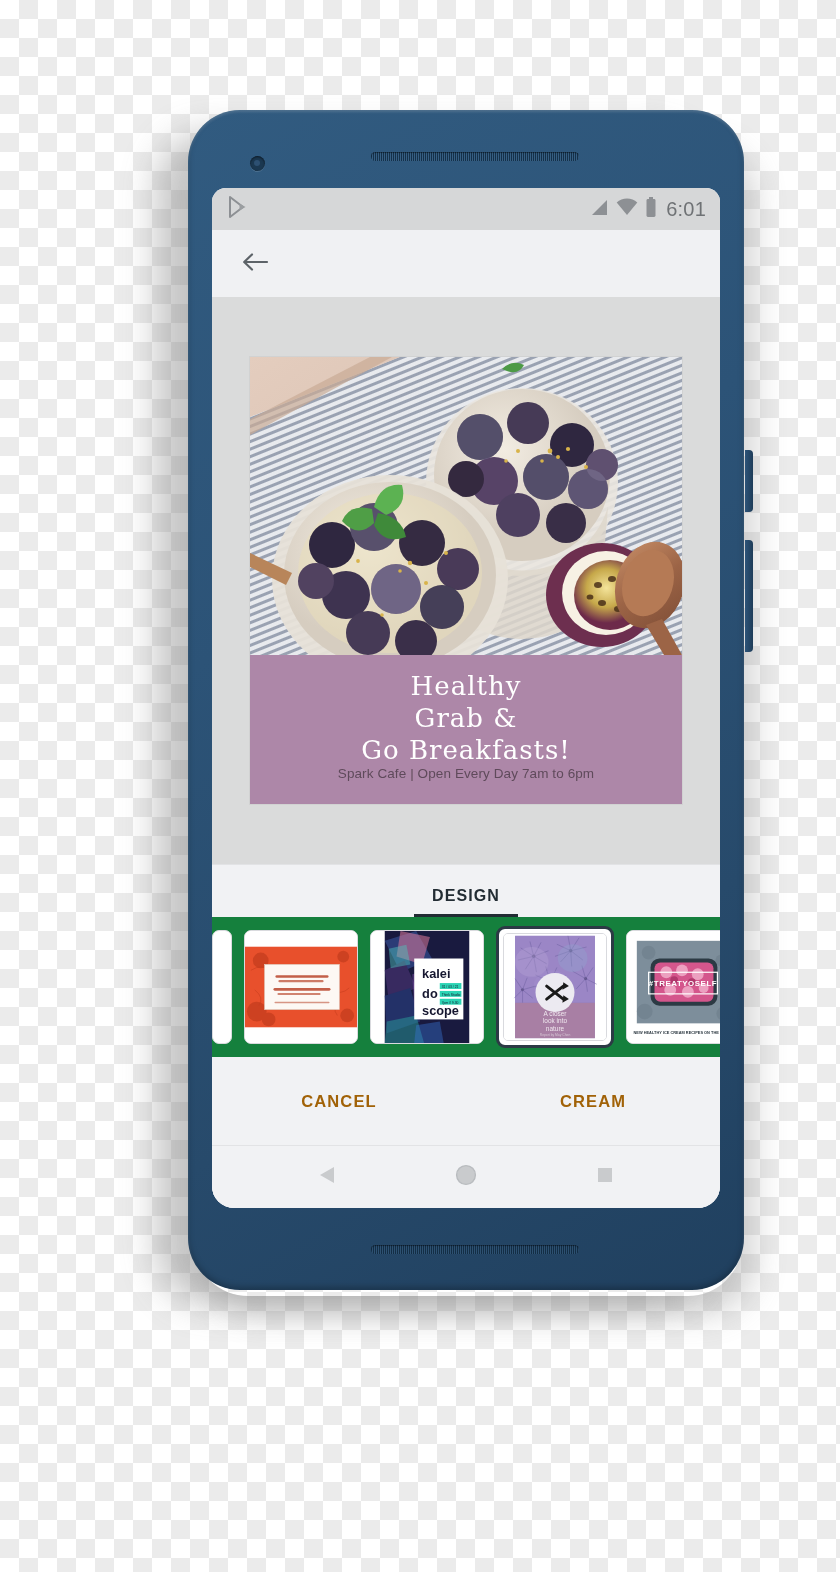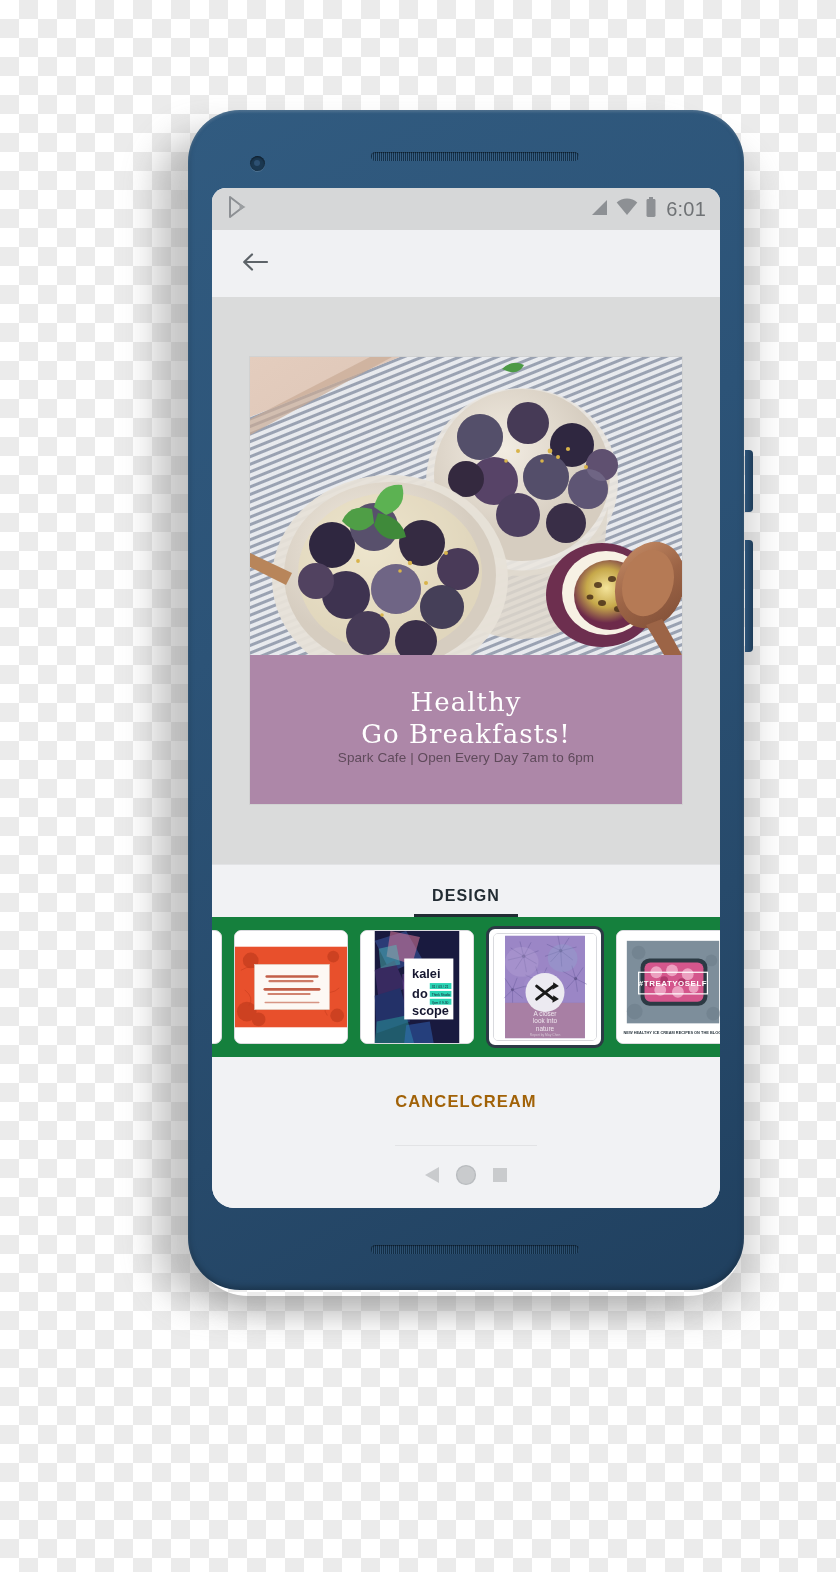--- a/index.html
+++ b/index.html
@@ -206,21 +206,20 @@
     text-align: center;
   }
 
   
   .design-panel {
     flex: 1;
     background: #f1f2f4;
     display: flex;
     flex-direction: column;
     border-top: 1px solid #e2e3e5;
-    align-items: center;
   }
 
   .tab-row {
     flex: none;
     height: 52px;
     display: flex;
     align-items: flex-end;
     justify-content: center;
     background: #f1f2f4;
   }
@@ -487,20 +486,21 @@
 
               <ellipse cx="400" cy="228" rx="34" ry="44" fill="url(#spoong)" transform="rotate(18 400 228)"></ellipse>
               <ellipse cx="398" cy="226" rx="25" ry="34" fill="#b57a55" transform="rotate(18 398 226)"></ellipse>
               <path d="M412 262 L432 298 L414 298 L396 268 Z" fill="#9c6446"></path>
             </svg>
           </div>
 
           <div class="poster-caption">
             <div class="poster-headline">
               <div>Healthy</div>
+              <div>Grab &amp;</div>
               <div>Go Breakfasts!</div>
             </div>
             <div class="poster-sub">Spark Cafe | Open Every Day 7am to 6pm</div>
           </div>
 
         </div>
       </div>
 
       <div class="design-panel">
 

